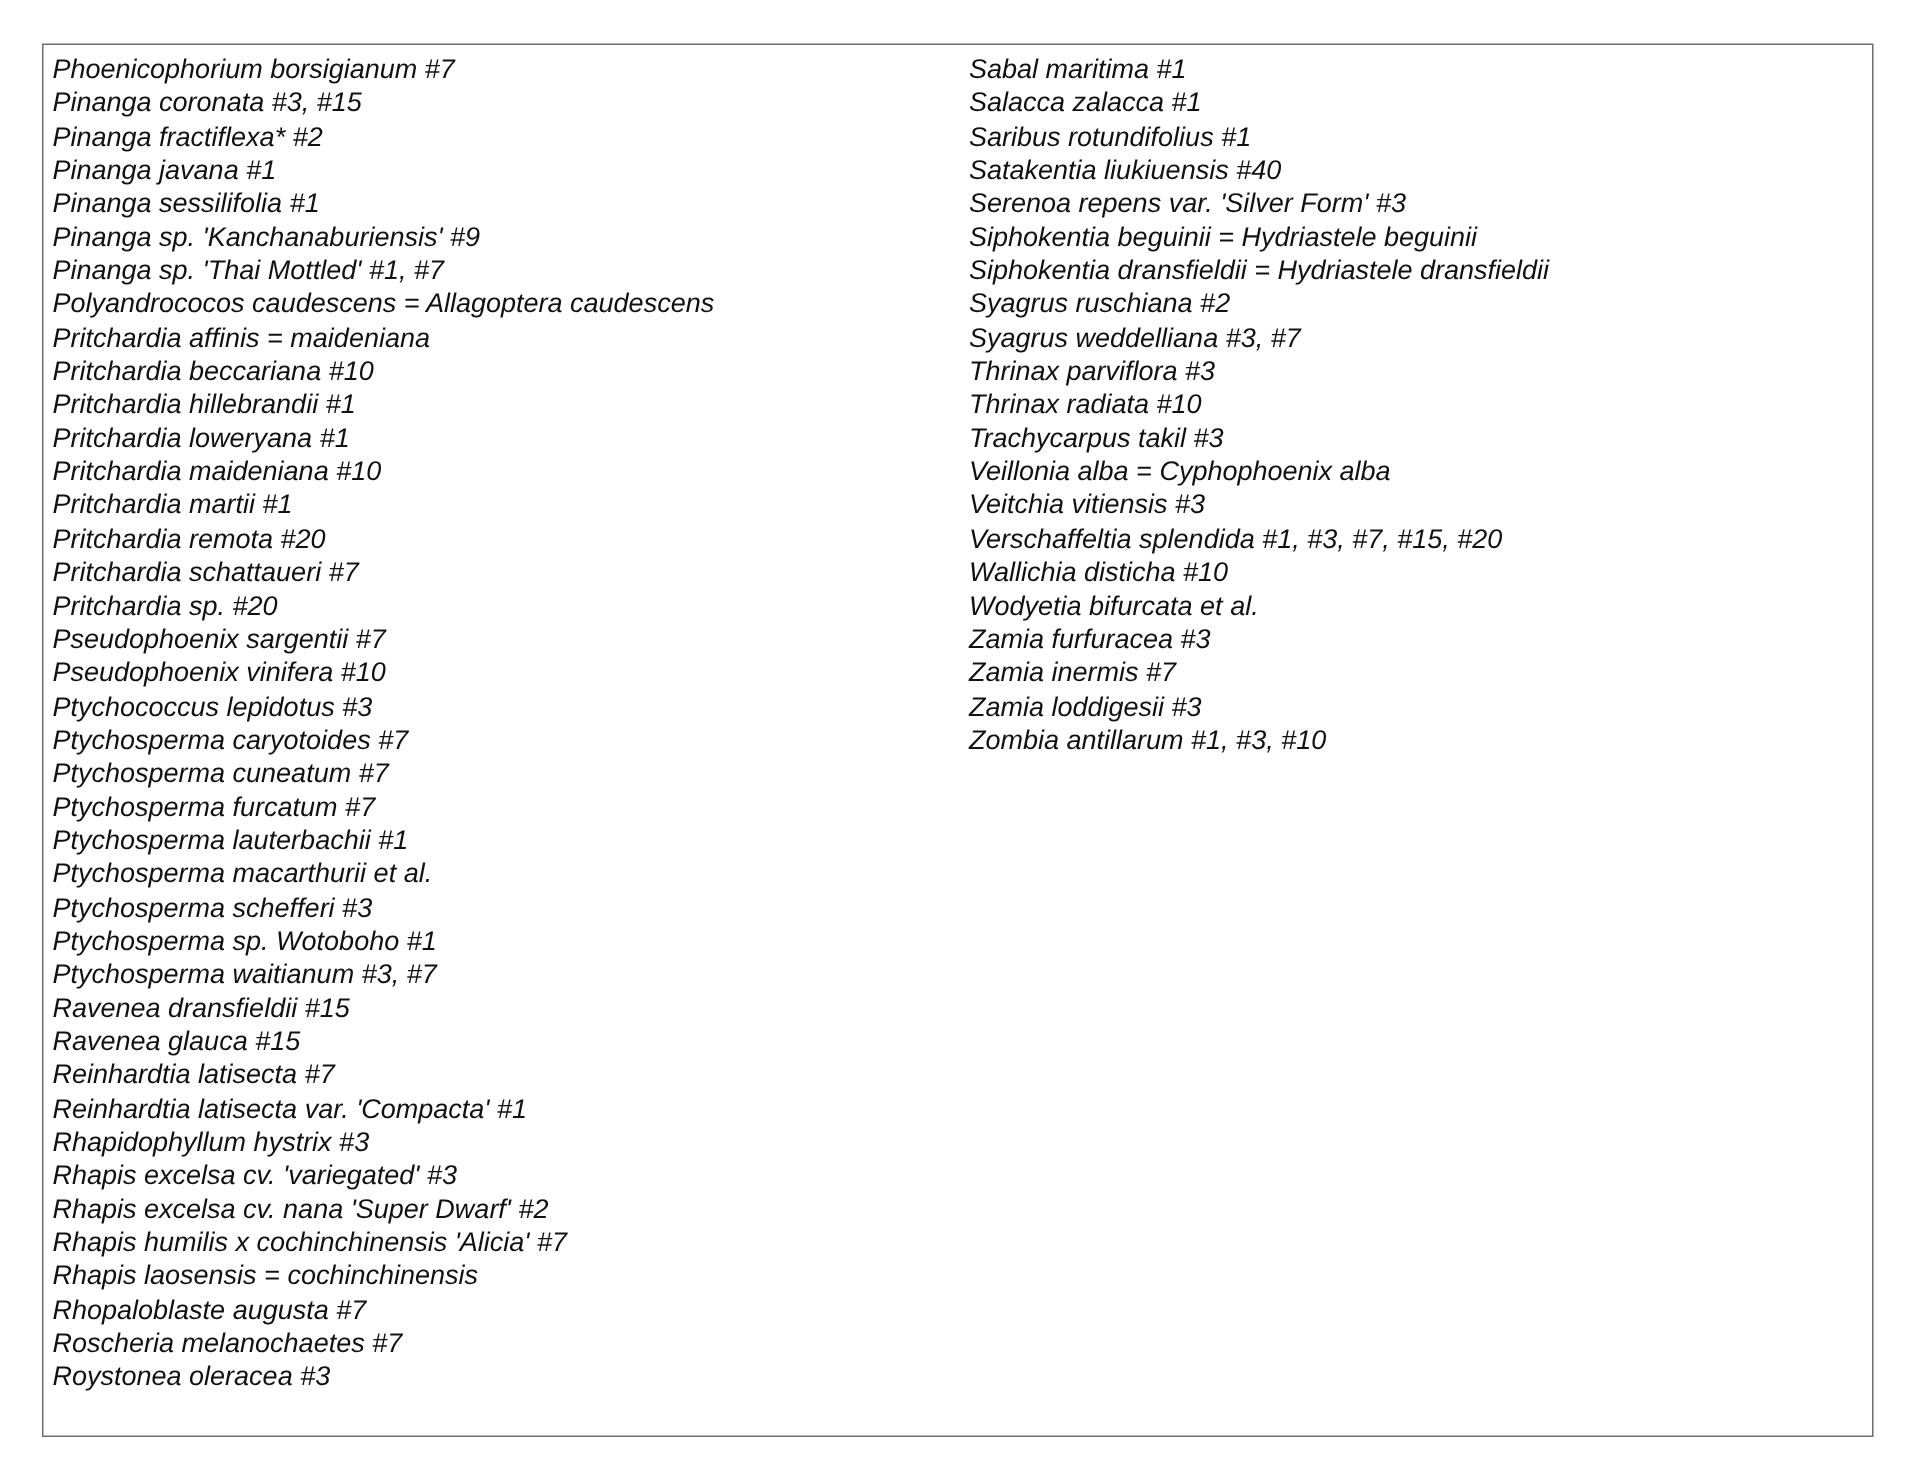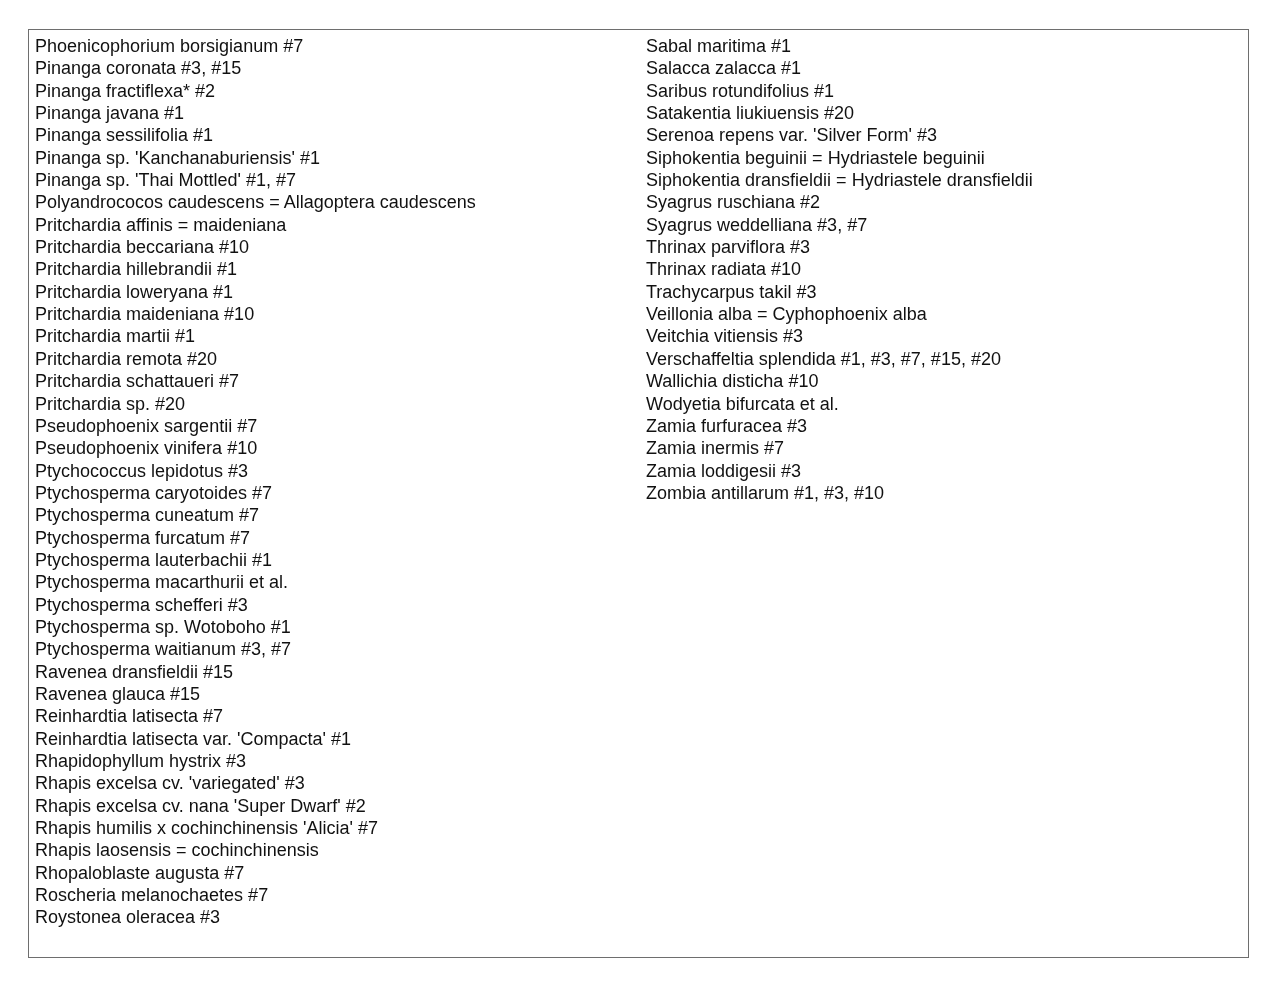--- a/index.html
+++ b/index.html
@@ -4,37 +4,37 @@
   <style>
     html, body { margin: 0; padding: 0; background: #ffffff; }
     body { width: 1280px; height: 989px; position: relative; overflow: hidden; }
     .frame {
       position: absolute; left: 28px; top: 29px; width: 1221px; height: 929px;
       border: 1px solid #6e6e6e; box-sizing: border-box;
     }
     .col {
       position: absolute; top: 5px;
       font-family: "Liberation Sans", sans-serif; font-size: 18px; color: #111111;
-      line-height: 22.35px; white-space: nowrap;
+      line-height: 22.35px; white-space: nowrap; font-style: italic;
     }
     .col-left { left: 6px; }
     .col-right { left: 617px; }
     .entry { display: block; }
   </style>
 </head>
 <body>
 
 <div class="frame">
   <div class="col col-left" id="col0">
       <span class="entry">Phoenicophorium borsigianum #7</span>
       <span class="entry">Pinanga coronata #3, #15</span>
       <span class="entry">Pinanga fractiflexa* #2</span>
       <span class="entry">Pinanga javana #1</span>
       <span class="entry">Pinanga sessilifolia #1</span>
-      <span class="entry">Pinanga sp. 'Kanchanaburiensis' #1</span>
+      <span class="entry">Pinanga sp. 'Kanchanaburiensis' #9</span>
       <span class="entry">Pinanga sp. 'Thai Mottled' #1, #7</span>
       <span class="entry">Polyandrococos caudescens = Allagoptera caudescens</span>
       <span class="entry">Pritchardia affinis = maideniana</span>
       <span class="entry">Pritchardia beccariana #10</span>
       <span class="entry">Pritchardia hillebrandii #1</span>
       <span class="entry">Pritchardia loweryana #1</span>
       <span class="entry">Pritchardia maideniana #10</span>
       <span class="entry">Pritchardia martii #1</span>
       <span class="entry">Pritchardia remota #20</span>
       <span class="entry">Pritchardia schattaueri #7</span>
@@ -60,21 +60,21 @@
       <span class="entry">Rhapis humilis x cochinchinensis 'Alicia' #7</span>
       <span class="entry">Rhapis laosensis = cochinchinensis</span>
       <span class="entry">Rhopaloblaste augusta #7</span>
       <span class="entry">Roscheria melanochaetes #7</span>
       <span class="entry">Roystonea oleracea #3</span>
     </div>
   <div class="col col-right" id="col1">
       <span class="entry">Sabal maritima #1</span>
       <span class="entry">Salacca zalacca #1</span>
       <span class="entry">Saribus rotundifolius #1</span>
-      <span class="entry">Satakentia liukiuensis #20</span>
+      <span class="entry">Satakentia liukiuensis #40</span>
       <span class="entry">Serenoa repens var. 'Silver Form' #3</span>
       <span class="entry">Siphokentia beguinii = Hydriastele beguinii</span>
       <span class="entry">Siphokentia dransfieldii = Hydriastele dransfieldii</span>
       <span class="entry">Syagrus ruschiana #2</span>
       <span class="entry">Syagrus weddelliana #3, #7</span>
       <span class="entry">Thrinax parviflora #3</span>
       <span class="entry">Thrinax radiata #10</span>
       <span class="entry">Trachycarpus takil #3</span>
       <span class="entry">Veillonia alba = Cyphophoenix alba</span>
       <span class="entry">Veitchia vitiensis #3</span>

